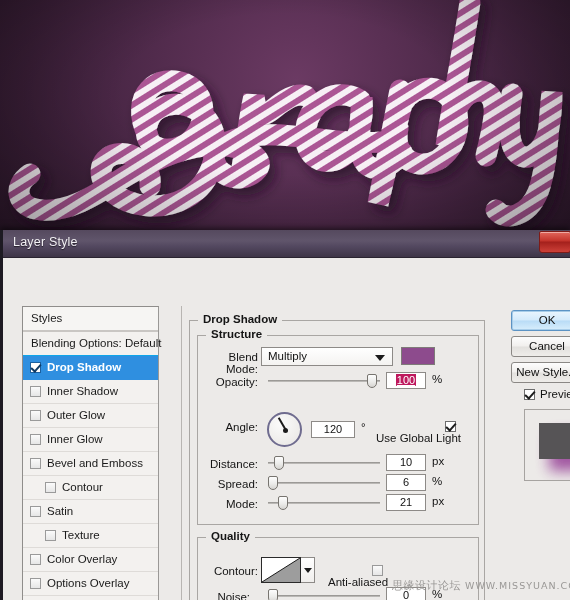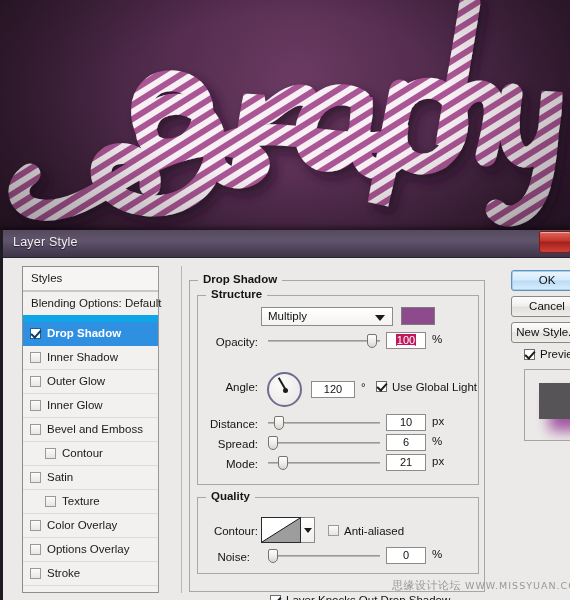--- a/index.html
+++ b/index.html
@@ -37,38 +37,38 @@
   #titlebar .title{
     position:absolute;left:10px;top:5px;color:#f2f0f4;font-size:12.5px;
     letter-spacing:.2px;text-shadow:0 1px 1px rgba(0,0,0,.6);
   }
   #close-btn{
     position:absolute;right:-1px;top:1px;width:30px;height:20px;
     background:linear-gradient(to bottom,#e2675c 0%,#c3332b 45%,#a4201c 50%,#cd4038 100%);
     border:1px solid #7d1b17;border-radius:2px 2px 3px 3px;cursor:pointer;
     box-shadow:inset 0 1px 0 rgba(255,255,255,.45);
   }
-  #dialog-body{position:relative;height:241px;background:#eceae8;}
+  #dialog-body{position:relative;height:241px;background:#eceae8;margin-top:40px;}
 
   
   #styles-panel{
     position:absolute;left:19px;top:8px;width:137px;height:327px;
     background:#f3f1ef;border:1px solid #8f8d8b;box-sizing:border-box;
     border-right:1px solid #9a9896;
   }
   #styles-header{
     height:23px;line-height:23px;padding-left:8px;font-size:11.5px;color:#1a1a1a;
     background:#f6f5f3;border-bottom:2px solid #c9c6c3;
   }
   .style-row{
     height:23px;line-height:23px;font-size:11.5px;color:#1a1a1a;
     border-bottom:1px solid #dedbd8;padding-left:7px;white-space:nowrap;
     display:flex;align-items:center;cursor:default;
   }
-  .style-row.blend{padding-left:8px;border-bottom:7px solid #0ea5e9;align-items:flex-end;}
+  .style-row.blend{padding-left:8px;border-bottom:1px solid #0ea5e9;align-items:flex-end;}
   .style-row.sel{background:#2f8fe0;color:#fff;font-weight:bold;border-bottom:1px solid #2f8fe0;}
   .style-row.sub{padding-left:22px;}
   .cbx{
     width:11px;height:11px;box-sizing:border-box;
     border:1px solid #9a9a9a;background:linear-gradient(to bottom,#fbfbfb,#e6e6e6);
     margin-right:6px;display:inline-block;position:relative;flex:0 0 auto;cursor:pointer;
   }
   .cbx.on{border-color:#6d6d6d;background:#fff;}
   .cbx.on:after{
     content:"";position:absolute;left:2px;top:-1px;width:4px;height:8px;
@@ -140,21 +140,21 @@
     cursor:pointer;box-sizing:border-box;
   }
   #angle-dial .needle{
     position:absolute;left:16px;top:16px;width:16px;height:1.6px;background:#1b1b1b;
     transform-origin:1px 50%;transform:rotate(-120deg);
   }
   #angle-dial .hub{
     position:absolute;left:14px;top:14px;width:5px;height:5px;border-radius:50%;background:#1b1b1b;
   }
 
-  .chk-inline{position:absolute;display:flex;align-items:flex-start;font-size:11.5px;color:#141414;cursor:pointer;}
+  .chk-inline{position:absolute;display:flex;align-items:flex-end;font-size:11.5px;color:#141414;cursor:pointer;flex-direction:column;}
   .chk-inline .cbx{margin-right:5px;}
 
   
   #contour-thumb{
     position:absolute;left:63px;top:19px;width:40px;height:26px;
     border:1px solid #2a2a2a;background:#fff;box-sizing:border-box;overflow:hidden;cursor:pointer;
   }
   #contour-thumb svg{display:block;}
   #contour-arrow{
     position:absolute;left:103px;top:19px;width:14px;height:26px;
@@ -322,20 +322,21 @@
     </div>
 
     <div id="main-panel">
 
       <div class="group" id="grp-dropshadow">
         <div class="legend">Drop Shadow</div>
 
         <div class="group" id="grp-structure">
           <div class="legend">Structure</div>
 
+          <div class="lbl" style="left:-2px;top:15px;width:62px;">Blend Mode:</div>
           <div id="blend-select">
             <span class="val">Multiply</span>
             <span class="arrow"></span>
           </div>
           <div id="blend-color" style="background:#8d4b8d;"></div>
 
           <div class="lbl" style="left:-2px;top:40px;width:62px;">Opacity:</div>
           <div class="slider" style="left:70px;top:38px;width:112px;">
             <div class="track"></div>
             <div class="thumb" style="left:99px;"></div>

